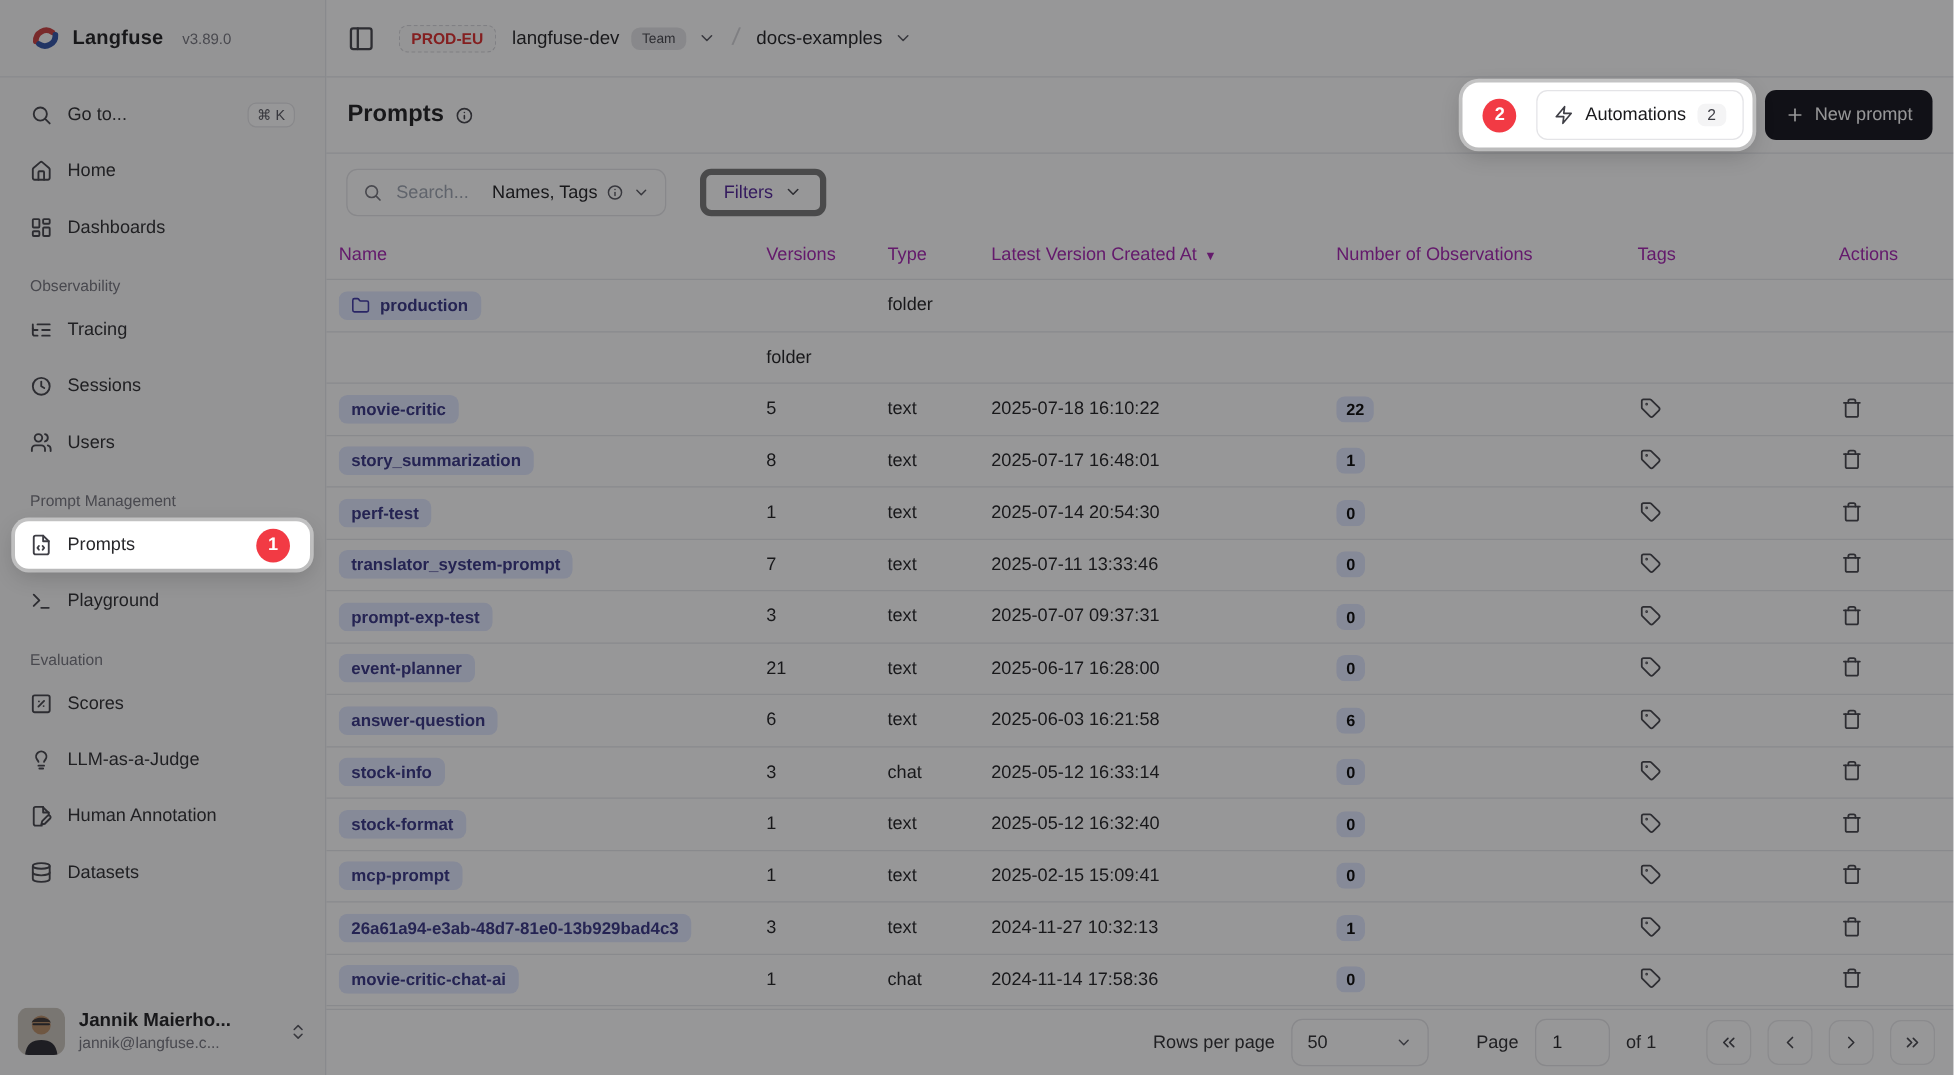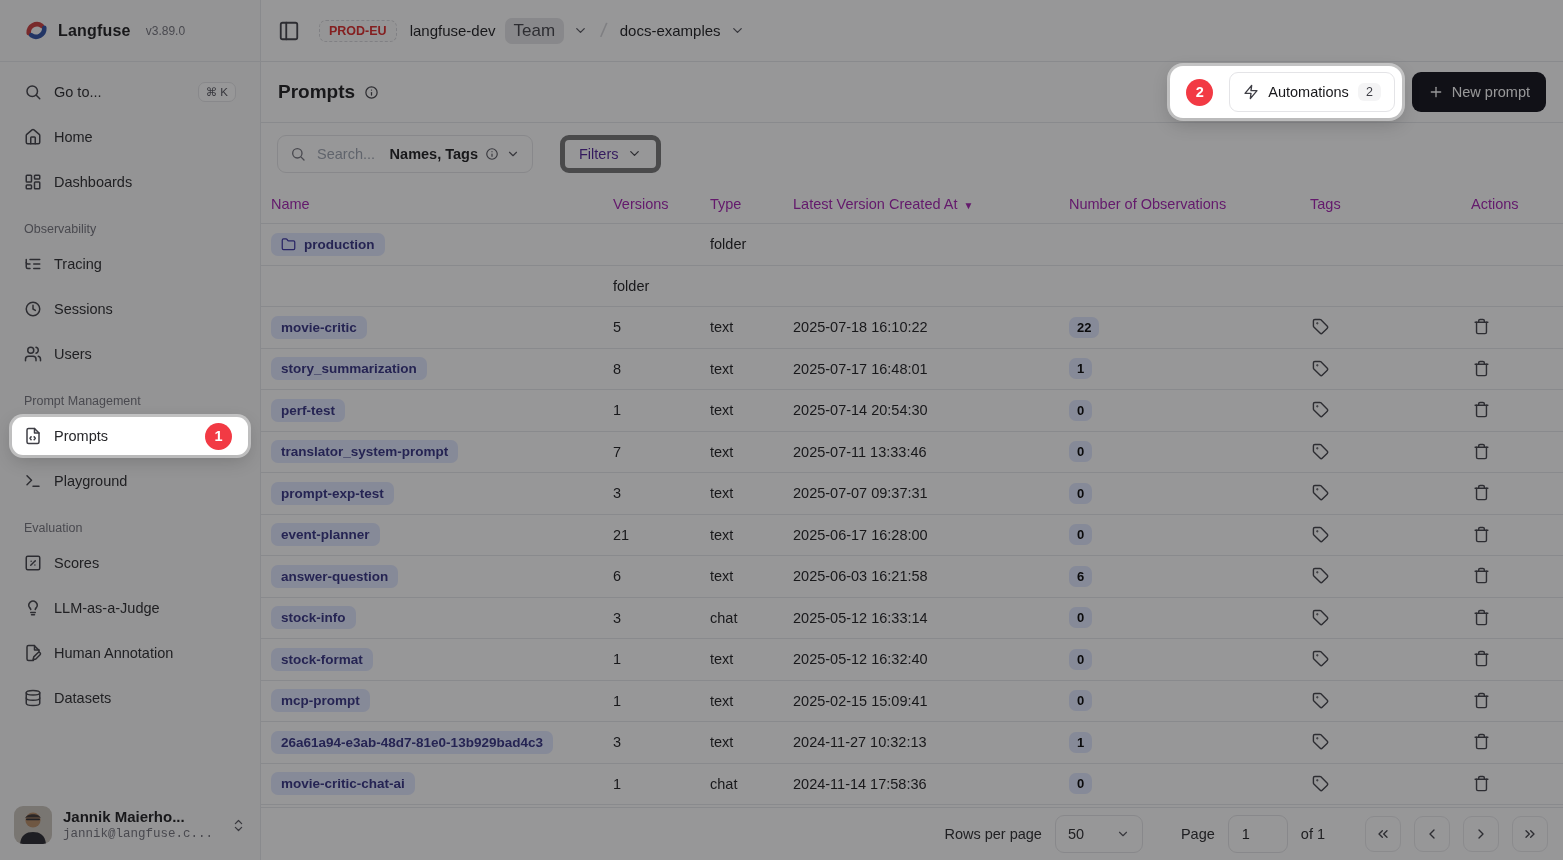--- a/index.html
+++ b/index.html
@@ -28,33 +28,33 @@
   .spot-item { position:relative; z-index:45; background:#fff; border-radius:11px; margin:0 0 7px;
     box-shadow:0 0 0 3px rgba(255,255,255,.45), 0 6px 18px rgba(0,0,0,.18); }
   .spot-item .nav-item { margin-bottom:0; }
   .step-badge { width:27px; height:27px; min-width:27px; border-radius:50%; background:#f23a44; color:#fff; font-weight:700; font-size:14.5px; display:flex; align-items:center; justify-content:center; }
   .nav-item .step-badge { margin-left:auto; margin-right:4px; }
   .user-row { display:flex; align-items:center; gap:11px; padding:12px 14px 16px; cursor:pointer; }
   .avatar { width:38px; height:38px; border-radius:9px; overflow:hidden; flex-shrink:0; }
   .avatar svg { display:block; }
   .user-meta { min-width:0; line-height:1.25; }
   .user-name { font-size:15px; font-weight:700; white-space:nowrap; }
-  .user-email { font-size:12.5px; color:#71717a; white-space:nowrap;font-family:Liberation Mono, monospace; }
+  .user-email { font-size:12.5px; color:#71717a; white-space:nowrap; }
   .user-chevron { margin-left:auto; color:#52525b; }
   .user-chevron svg { width:15px; height:15px; }
 
   
   .main { flex:1; display:flex; flex-direction:column; min-width:0; }
   .topbar { height:62px; min-height:62px; border-bottom:1px solid #e5e7eb; display:flex; align-items:center; gap:13px; padding:0 17px; }
   .panel-btn { background:none; border:none; padding:0; color:#27272a; display:inline-flex; cursor:pointer; }
   .panel-btn svg { width:22px; height:22px; }
   .env-badge { border:1px dashed #d6d6da; border-radius:7px; padding:3px 9px; font-size:12.5px; font-weight:600; color:#dc2626; background:#fcfcfc; margin-left:6px; }
   .crumb { display:flex; align-items:center; gap:9px; cursor:pointer; }
   .crumb-name { font-size:15px; font-weight:500; white-space:nowrap; }
-  .team-badge { background:#e4e4e7; border-radius:7px; padding:3px 9px; font-size:17px; color:#3f3f46; }
+  .team-badge { background:#e4e4e7; border-radius:7px; padding:3px 9px; font-size:11px; color:#3f3f46; }
   .crumb-chevron { color:#52525b; display:inline-flex; }
   .crumb-chevron svg { width:15px; height:15px; }
   .slash { color:#d4d4d8; font-size:20px; font-weight:300; transform:rotate(8deg); }
 
   .page-header { height:61px; min-height:61px; border-bottom:1px solid #e5e7eb; display:flex; align-items:center; padding:0 17px; }
   .page-title { font-size:19px; font-weight:700; margin:0; }
   .info-btn { background:none; border:none; padding:0; color:#52525b; display:inline-flex; margin-left:9px; cursor:pointer; }
   .info-btn svg { width:15px; height:15px; }
   .header-actions { margin-left:auto; display:flex; align-items:center; gap:10px; }
   .automations-spot { position:relative; z-index:45; display:flex; align-items:center; gap:16px; background:#fff; border-radius:13px; padding:6px 7px 6px 16px;
@@ -65,21 +65,21 @@
   .new-prompt-btn { display:flex; align-items:center; gap:8px; height:40px; padding:0 16px; background:#0b0b14; color:#fff; border:none; border-radius:9px; font-size:14.5px; font-weight:500; font-family:inherit; cursor:pointer; }
   .new-prompt-btn .icon { color:#fff; }
   .new-prompt-btn .icon svg { width:16px; height:16px; }
 
   .toolbar { height:61px; min-height:61px; display:flex; align-items:center; padding:0 16px; gap:27px; }
   .search-box { display:flex; align-items:center; width:256px; height:38px; border:1px solid #e4e4e7; border-radius:9px; padding:0 12px; gap:9px; background:#fff; }
   .search-box .icon { color:#71717a; }
   .search-box .icon svg { width:16px; height:16px; }
   .search-input { border:none; outline:none; flex:1; min-width:0; font-size:14.5px; font-family:inherit; color:#18181b; background:transparent; }
   .search-input::placeholder { color:#9ca3af; }
-  .search-scope { display:flex; align-items:center; gap:7px; font-size:14.5px; font-weight:700; color:#18181b; cursor:pointer; white-space:nowrap; }
+  .search-scope { display:flex; align-items:center; gap:7px; font-size:14.5px; font-weight:400; color:#18181b; cursor:pointer; white-space:nowrap; }
   .search-scope .icon { color:#52525b; }
   .search-scope .icon svg { width:14px; height:14px; }
   .filters-btn { display:flex; align-items:center; gap:9px; height:38px; padding:0 14px; border:5px solid #737373; border-radius:9px; background:#fff; font-size:14.5px; font-weight:500; color:#4c1d95; font-family:inherit; cursor:pointer; }
   .filters-btn .icon svg { width:15px; height:15px; }
 
   
   .table { flex:1; overflow:hidden; display:flex; flex-direction:column; }
   .trow { display:grid; grid-template-columns:342px 97px 83px 276px 241px 161px 1fr; align-items:center; padding-left:10px; border-bottom:1px solid #e5e7eb; }
   .thead { height:40px; min-height:40px; color:#a21caf; font-size:14.5px; font-weight:400; }
   .cell { padding-right:8px; overflow:hidden; white-space:nowrap; }
@@ -87,21 +87,21 @@
   .tbody-row { height:41.5px; min-height:41.5px; font-size:14.5px; cursor:pointer; }
   .name-pill { display:inline-flex; align-items:center; gap:8px; background:#e0e7ff; color:#312e81; border-radius:7px; padding:4px 10px; font-size:13.5px; font-weight:700; max-width:100%; cursor:pointer; }
   .name-pill .icon { color:#3730a3; }
   .name-pill .icon svg { width:15px; height:15px; }
   .obs-pill { display:inline-flex; justify-content:center; background:#e0e7ff; color:#000000; border-radius:7px; padding:3px 8px; font-size:13px; font-weight:700; min-width:14px; cursor:pointer; }
   .icon-btn { background:none; border:none; padding:2px; color:#27272a; display:inline-flex; cursor:pointer; }
   .icon-btn svg { width:17px; height:17px; }
 
   
   .pagination { height:53px; min-height:53px; border-top:1px solid #e5e7eb; display:flex; align-items:center; justify-content:flex-end; gap:13px; padding:0 15px; font-size:14.5px; color:#27272a; }
-  .select-box { display:flex; align-items:center; justify-content:space-between; width:88px; height:38px; border:1px solid #e4e4e7; border-radius:9px; padding:0 12px; background:#fff; cursor:pointer; }
+  .select-box { display:flex; align-items:center; justify-content:space-between; width:110px; height:38px; border:1px solid #e4e4e7; border-radius:9px; padding:0 12px; background:#fff; cursor:pointer; }
   .select-box .icon { color:#52525b; }
   .select-box .icon svg { width:14px; height:14px; }
   .pg-label { margin-left:25px; }
   .page-input { width:60px; height:38px; border:1px solid #e4e4e7; border-radius:9px; padding:0 13px; font-size:14.5px; font-family:inherit; color:#18181b; background:#fff; }
   .pager { display:flex; gap:13px; margin-left:27px; }
   .pager-btn { width:36px; height:36px; border:1px solid #e9e9ec; border-radius:9px; background:#fff; color:#a1a1aa; display:flex; align-items:center; justify-content:center; cursor:pointer; }
   .pager-btn svg { width:16px; height:16px; }
 </style>
 </head>
 <body>

